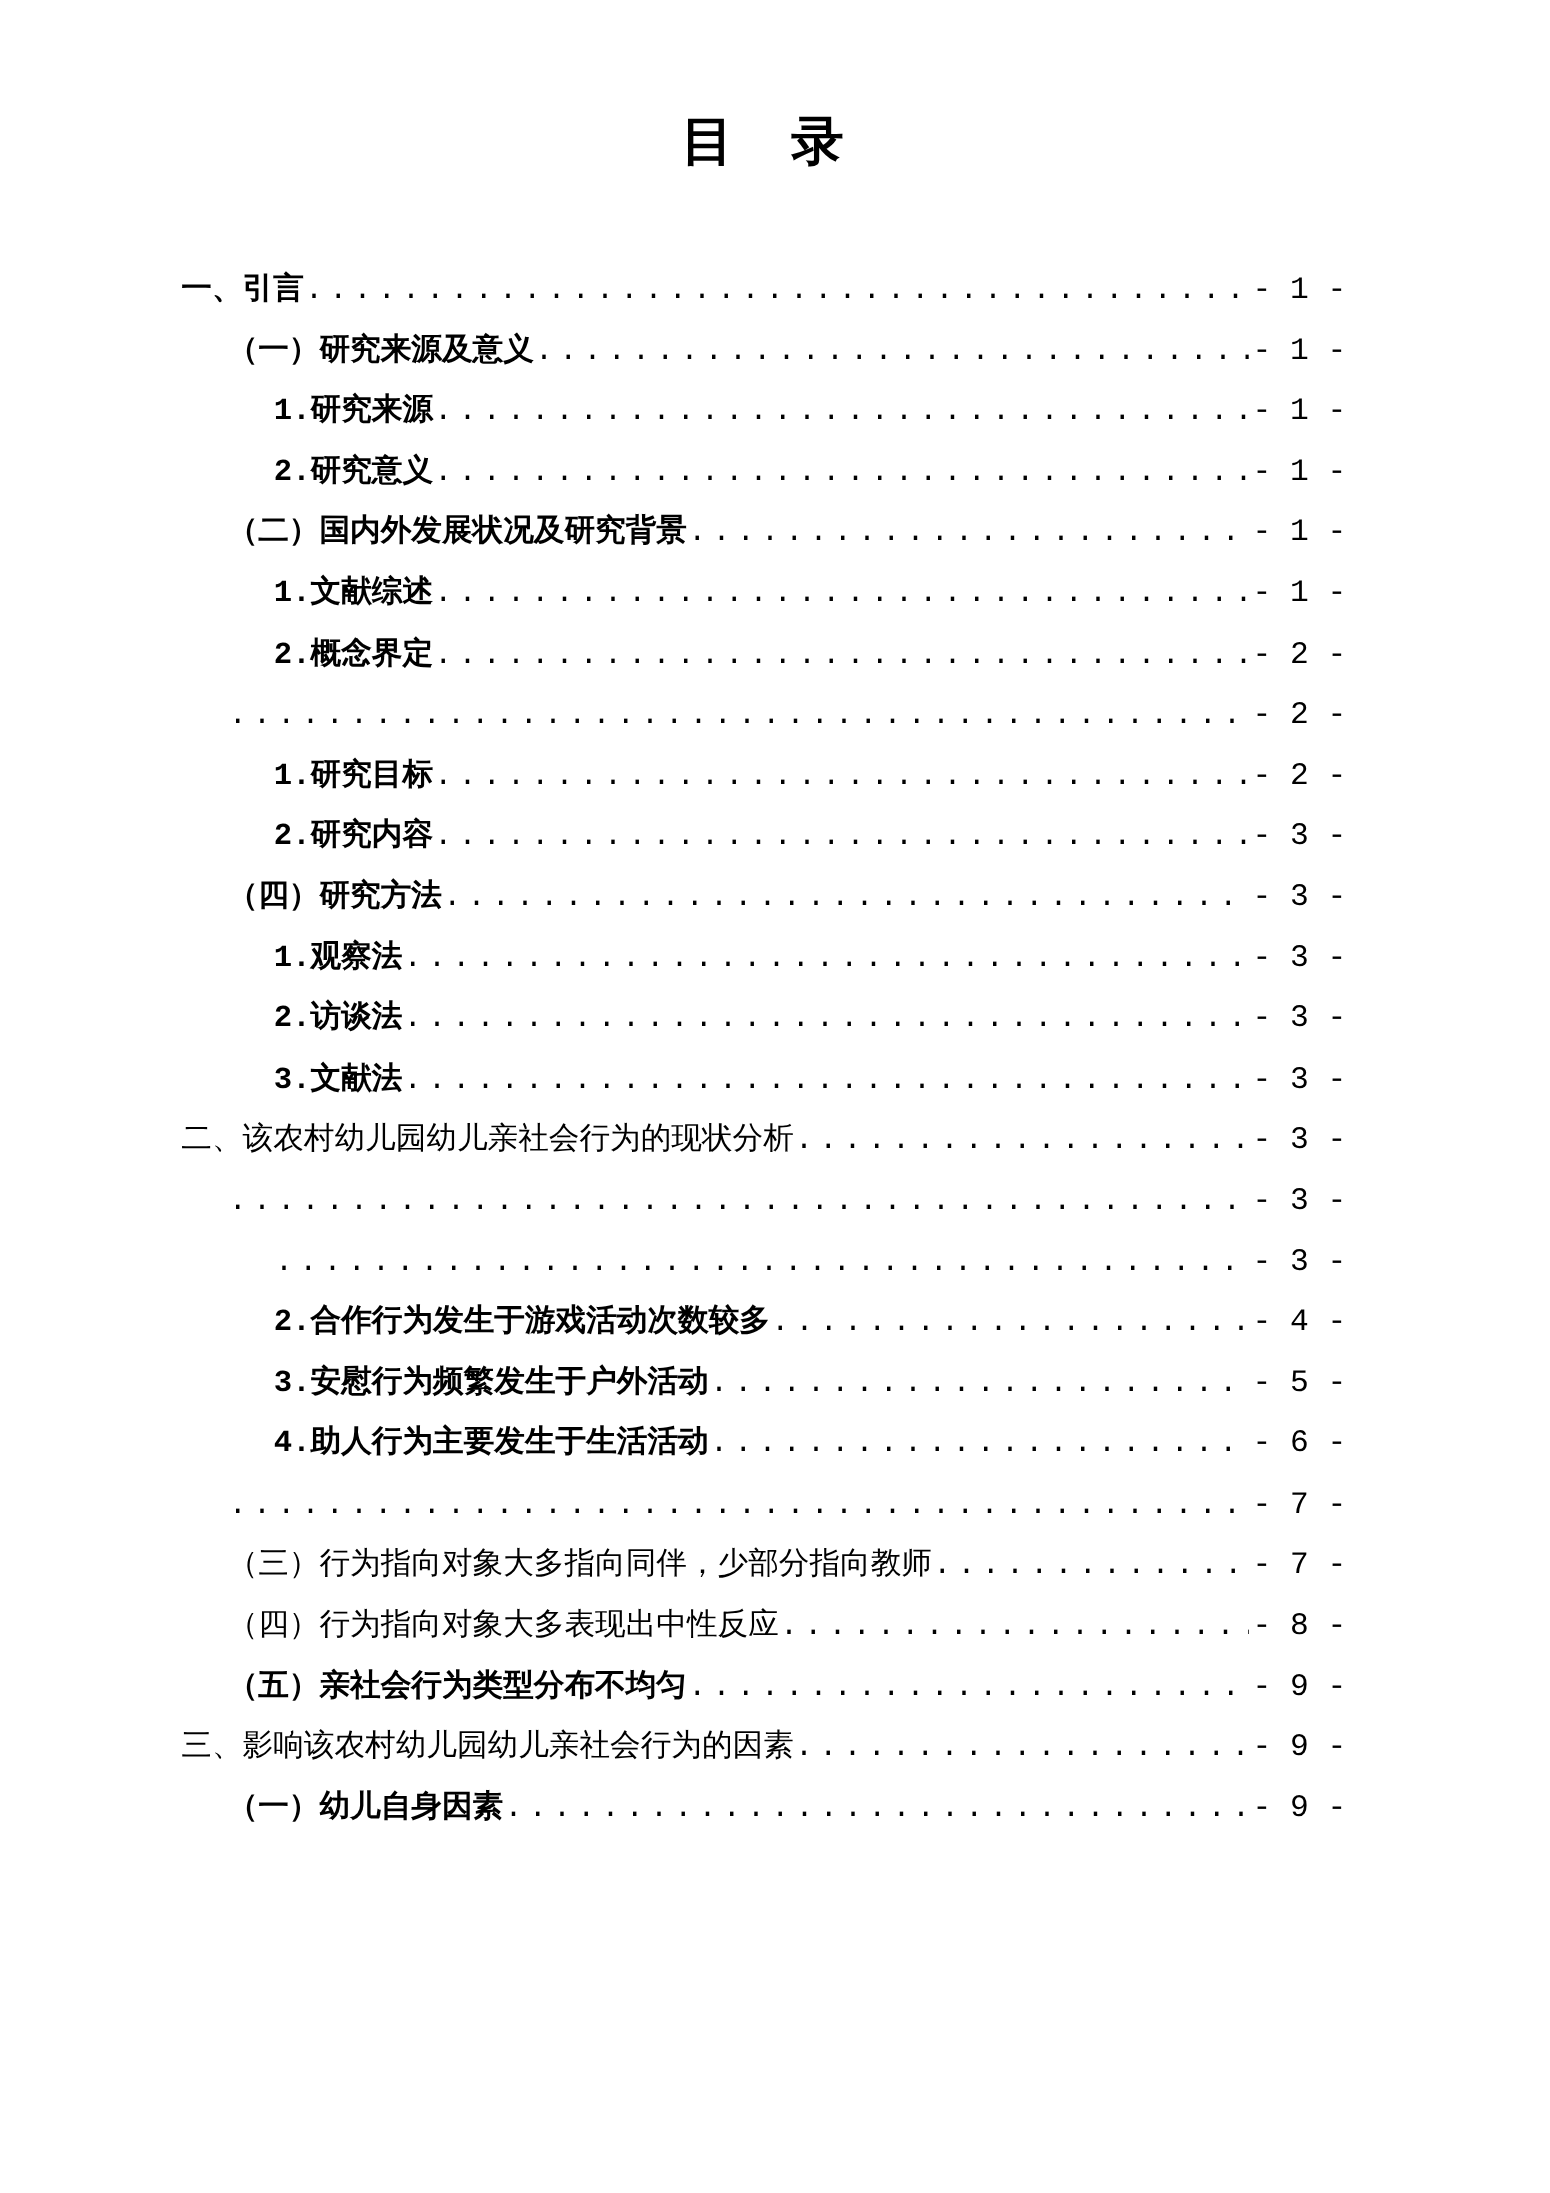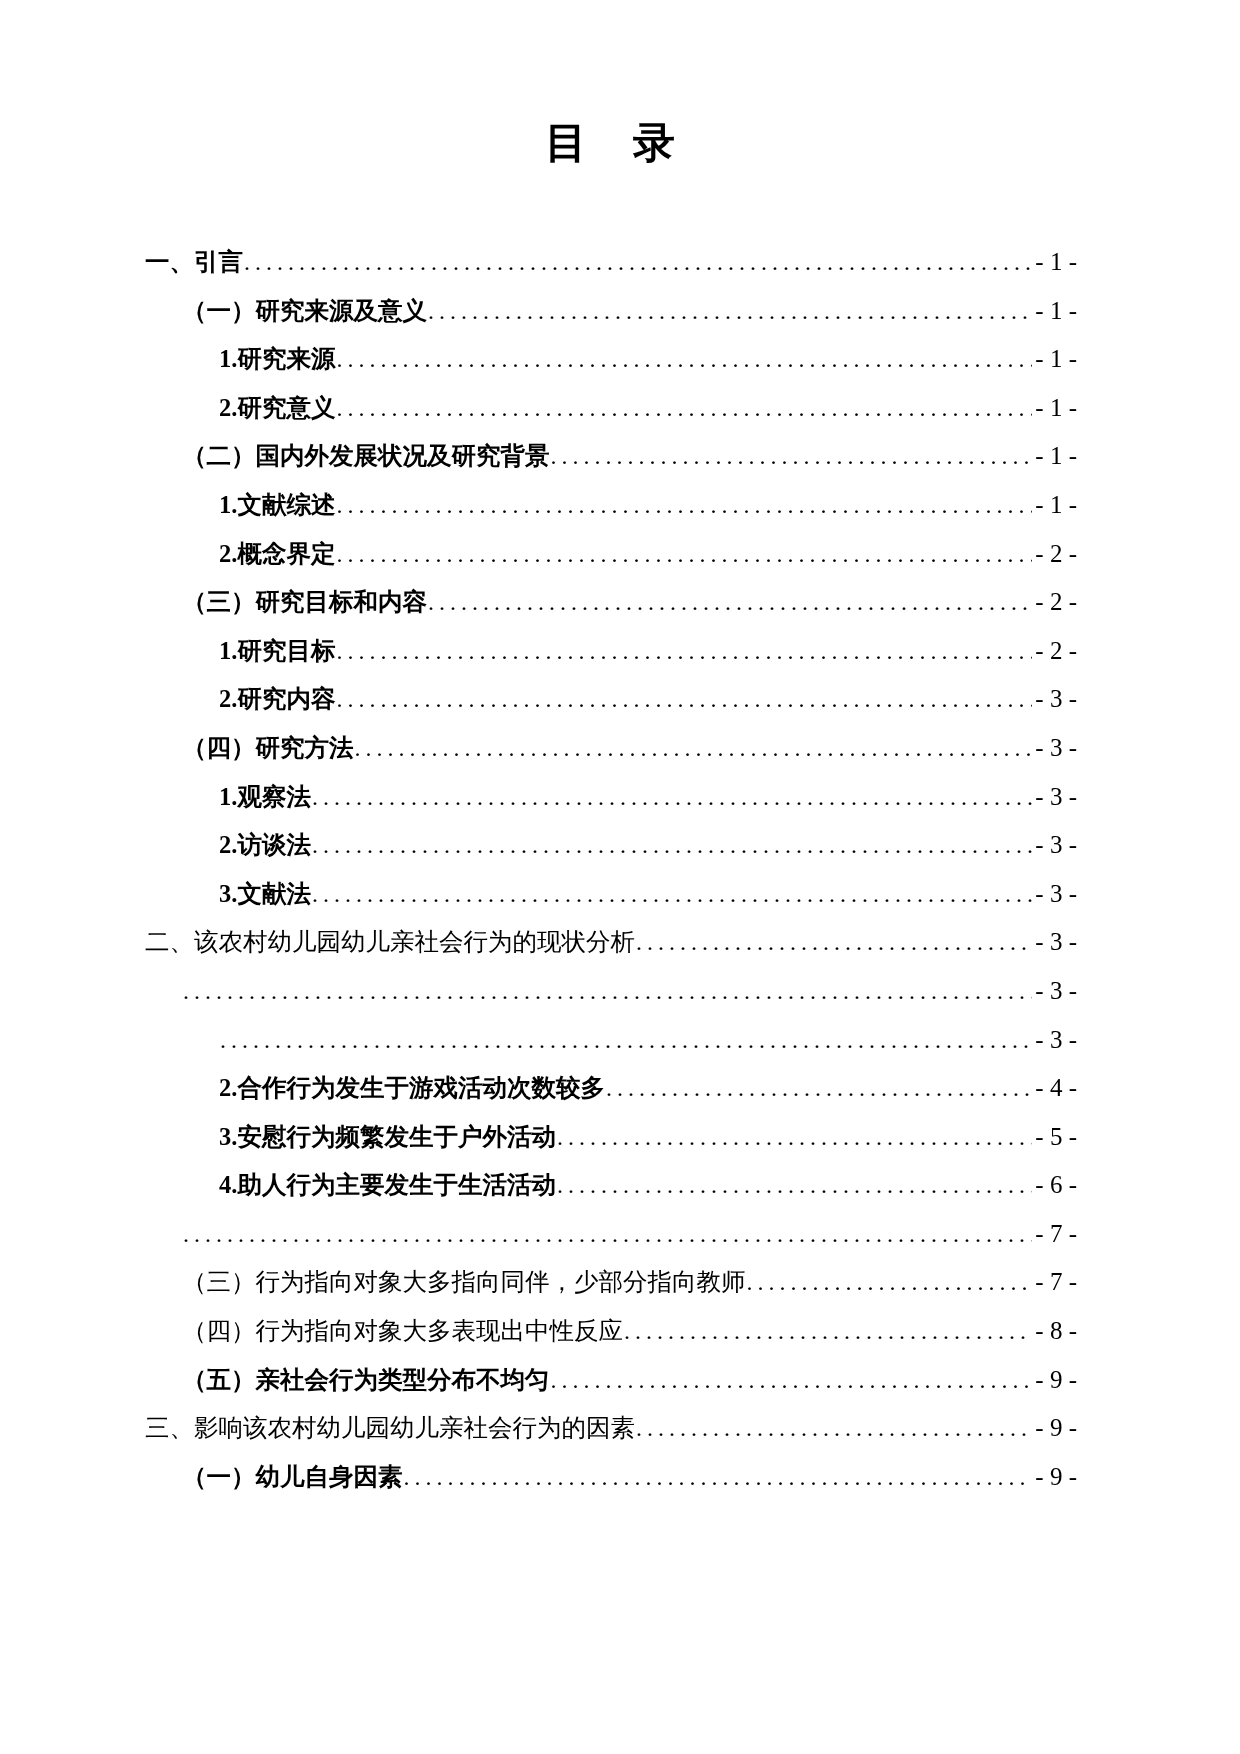--- a/index.html
+++ b/index.html
@@ -18,31 +18,32 @@
     position: absolute;
     top: 0; left: 0;
     width: 1240px;
     height: 1754px;
     box-sizing: border-box;
     padding: 0 163px 0 145px;
     background: #ffffff;
     overflow: hidden;
   }
   .doc-title {
-    margin-top: 112px;
+    margin-top: 82px;
     text-align: center;
     font-family: "Liberation Sans", "DejaVu Sans", sans-serif;
     font-weight: bold;
     font-size: 42px;
     line-height: 62px;
     letter-spacing: 2px;
     white-space: pre;
   }
   .toc {
     margin-top: 64px;
+    font-family: Liberation Mono, monospace;
   }
   .toc-row {
     display: flex;
     align-items: baseline;
     height: 48.6px;
     line-height: 48.6px;
     font-size: 24.5px;
     white-space: nowrap;
   }
   .toc-row.bold { font-weight: bold; }
@@ -104,21 +105,20 @@
         <span class="toc-label">1.文献综述</span>
         <span class="toc-dots"></span>
         <span class="toc-page">- 1 -</span>
       </div>
       <div class="toc-row lvl3 bold">
         <span class="toc-label">2.概念界定</span>
         <span class="toc-dots"></span>
         <span class="toc-page">- 2 -</span>
       </div>
       <div class="toc-row lvl2 bold">
-        <span class="toc-label">（三）研究目标和内容</span>
         <span class="toc-dots"></span>
         <span class="toc-page">- 2 -</span>
       </div>
       <div class="toc-row lvl3 bold">
         <span class="toc-label">1.研究目标</span>
         <span class="toc-dots"></span>
         <span class="toc-page">- 2 -</span>
       </div>
       <div class="toc-row lvl3 bold">
         <span class="toc-label">2.研究内容</span>

